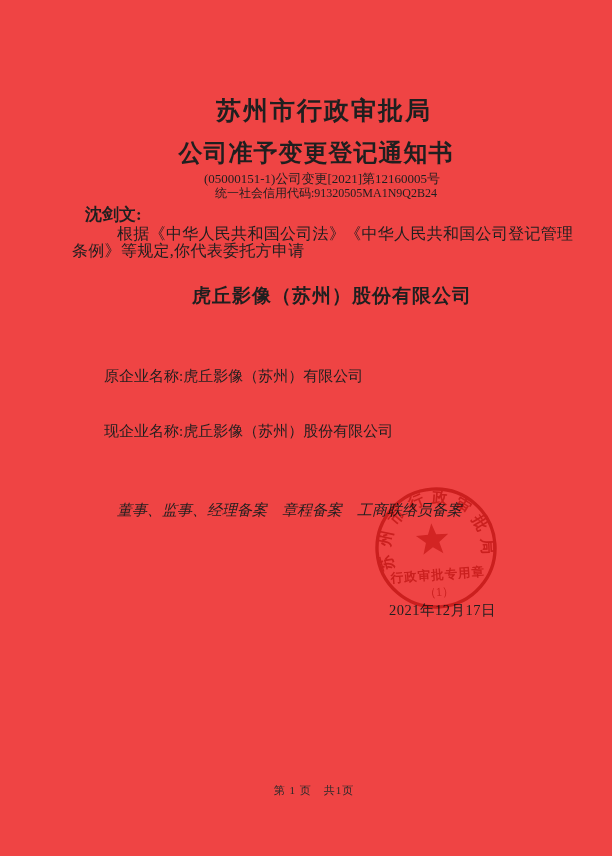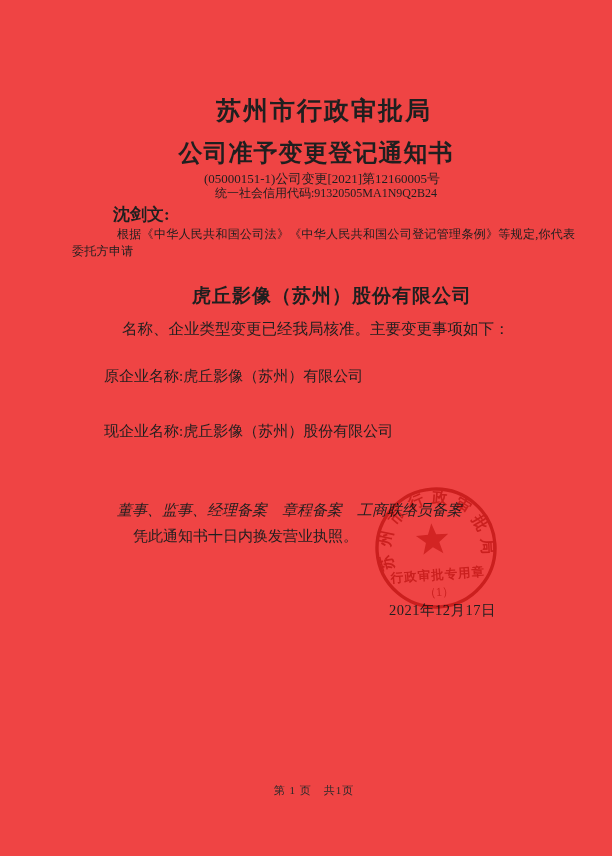--- a/index.html
+++ b/index.html
@@ -11,24 +11,24 @@
     font-family:"Liberation Serif","DejaVu Serif",serif;
     color:#1f1f1f;
     overflow:hidden;
   }
   .abs{position:absolute;white-space:nowrap;}
   .center-band{position:absolute;left:0;right:0;text-align:center;}
   .agency-title{top:94px;font-size:25px;font-weight:bold;letter-spacing:2px;transform:translateX(18px);}
   .doc-title{top:137px;font-size:24px;font-weight:bold;letter-spacing:1px;transform:translateX(10px);}
   .doc-number{top:170px;font-size:13px;transform:translateX(16px);}
   .credit-code{top:185px;font-size:12px;transform:translateX(20px);}
-  .recipient{left:85px;top:203px;font-size:17px;font-weight:bold;margin-left:28px;}
+  .recipient{left:85px;top:203px;font-size:17px;font-weight:bold;}
   .intro-para{
     position:absolute;left:72px;top:226px;width:506px;
-    font-size:12px;line-height:16.8px;text-indent:45px;letter-spacing:0.3px;
+    font-size:16px;line-height:16.8px;text-indent:45px;letter-spacing:0.3px;
   }
   .company-name{top:283px;font-size:19px;font-weight:bold;letter-spacing:1px;transform:translateX(26px);}
   .approval{left:122px;top:319px;font-size:15.5px;}
   .item{left:104px;font-size:15px;}
   .item-0{top:367px;text-align:center;}
   .item-1{top:394px;}
   .item-2{top:422px;text-align:right;}
   .item-3{top:449px;}
   .filing-intro{left:102px;top:476px;font-size:15px;}
   .filing-items{left:117px;top:501px;font-size:15px;font-style:italic;}
@@ -55,29 +55,27 @@
   <div class="center-band doc-number">(05000151-1)公司变更[2021]第12160005号</div>
 
   <div class="center-band credit-code">统一社会信用代码:91320505MA1N9Q2B24</div>
 
   <div class="abs recipient">沈剑文:</div>
 
   <div class="intro-para">根据《中华人民共和国公司法》《中华人民共和国公司登记管理条例》等规定,你代表委托方申请</div>
 
   <div class="center-band company-name">虎丘影像（苏州）股份有限公司</div>
 
-  <div class="abs approval">名称、企业类型变更已经我局核准。主要变更事项如下：</div>
 
   <div class="abs item item-0">原企业名称:虎丘影像（苏州）有限公司</div>
   <div class="abs item item-2">现企业名称:虎丘影像（苏州）股份有限公司</div>
 
 
   <div class="abs filing-items">董事、监事、经理备案　章程备案　工商联络员备案</div>
 
-  <div class="abs instruction">凭此通知书十日内换发营业执照。</div>
 
   <div class="abs doc-date">2021年12月17日</div>
 
   <svg class="seal" viewBox="0 0 134 134" xmlns="http://www.w3.org/2000/svg">
     <defs>
       <path id="arcPath" d="M 24.1 84.6 A 46 46 0 1 1 109.9 84.6" fill="none"></path>
     </defs>
     <circle cx="67" cy="67" r="59" fill="none" stroke="#d4605b" stroke-width="3.4"></circle>
     <text font-size="15.5" font-weight="bold" fill="#d4605b" letter-spacing="0.5">
       <textPath href="#arcPath" startOffset="0" textLength="170" lengthAdjust="spacing">苏州市行政审批局</textPath>

